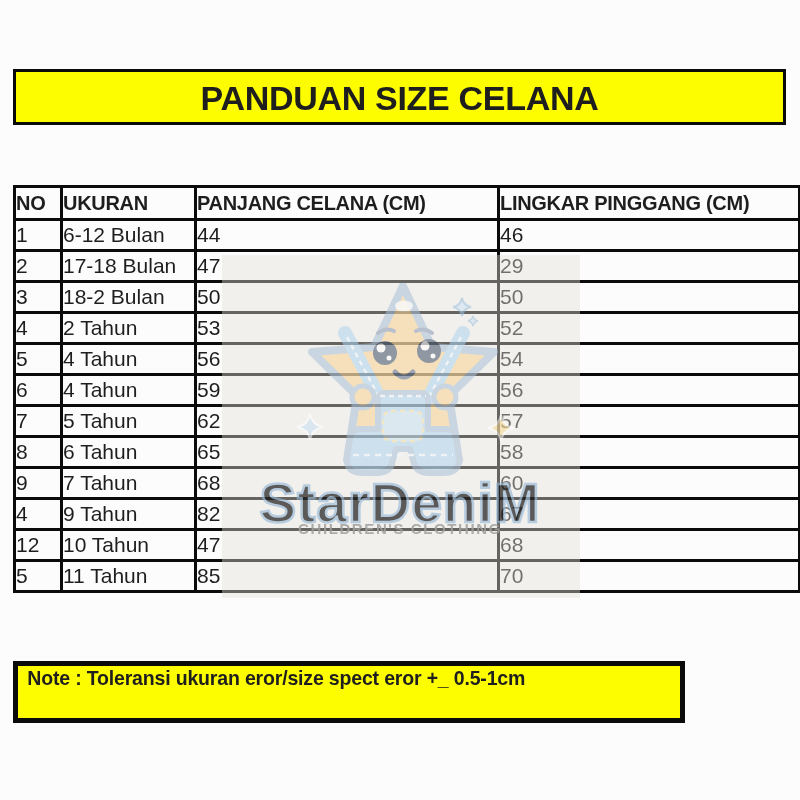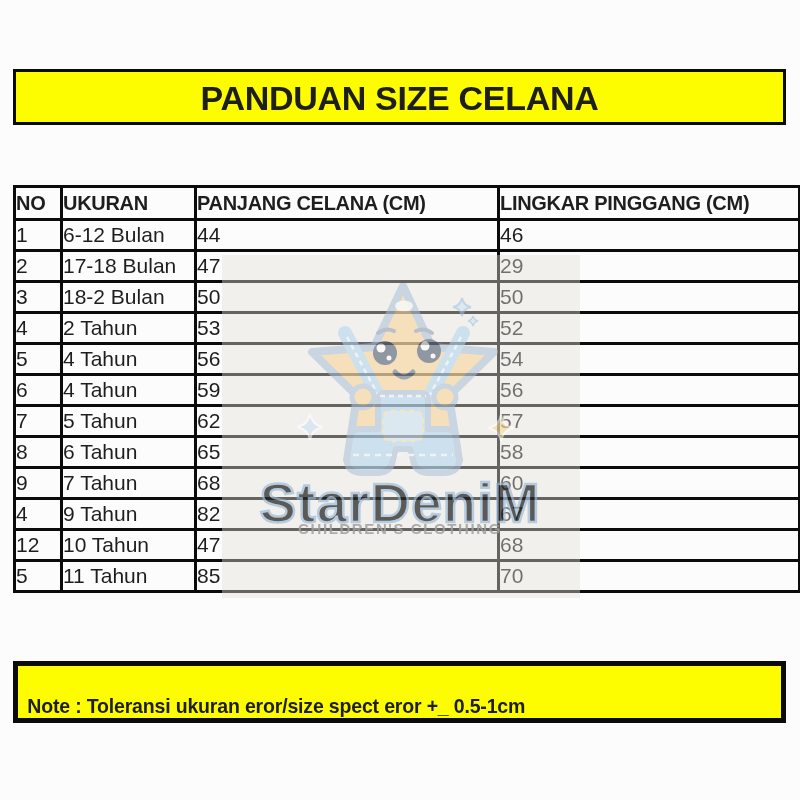--- a/index.html
+++ b/index.html
@@ -29,23 +29,23 @@
     border:3px solid var(--border-black);padding:0;text-align:left;vertical-align:middle;
     overflow:hidden;white-space:nowrap;
   }
   .size-table th{height:30px;font-size:20px;font-weight:bold;letter-spacing:-0.3px;}
   .size-table td{height:28px;font-size:21px;font-weight:normal;color:var(--text-dark);}
   .col-no{width:44px;}
   .col-ukuran{width:131px;}
   .col-panjang{width:300px;}
   .col-lingkar{width:298px;margin-top:32px;}
   .note-box{
-    position:absolute;left:0;top:592px;width:773px;height:62px;box-sizing:border-box;
+    position:absolute;left:0;top:592px;width:672px;height:62px;box-sizing:border-box;
     background:var(--band-yellow);border:5px solid var(--border-black);
-    display:flex;align-items:flex-end;
+    display:flex;align-items:flex-start;
   }
   .note-text{
     font-weight:bold;font-size:21px;letter-spacing:-0.2px;padding-left:10px;
     transform:scaleX(0.93);transform-origin:left center;white-space:nowrap;
   }
   
   .wm-box{
     position:absolute;left:222px;top:255px;width:358px;height:343px;
     background:rgba(229,224,216,0.42);z-index:2;pointer-events:none;
   }

